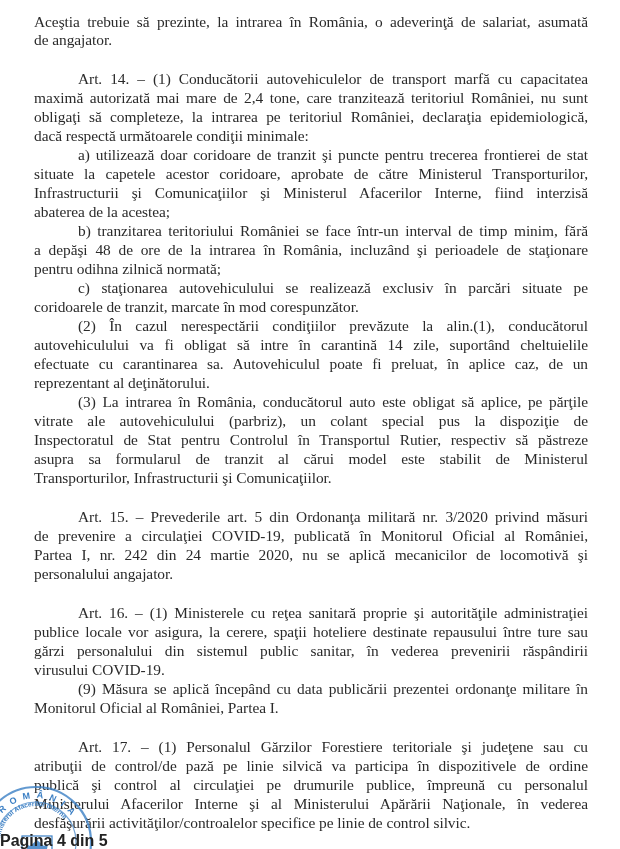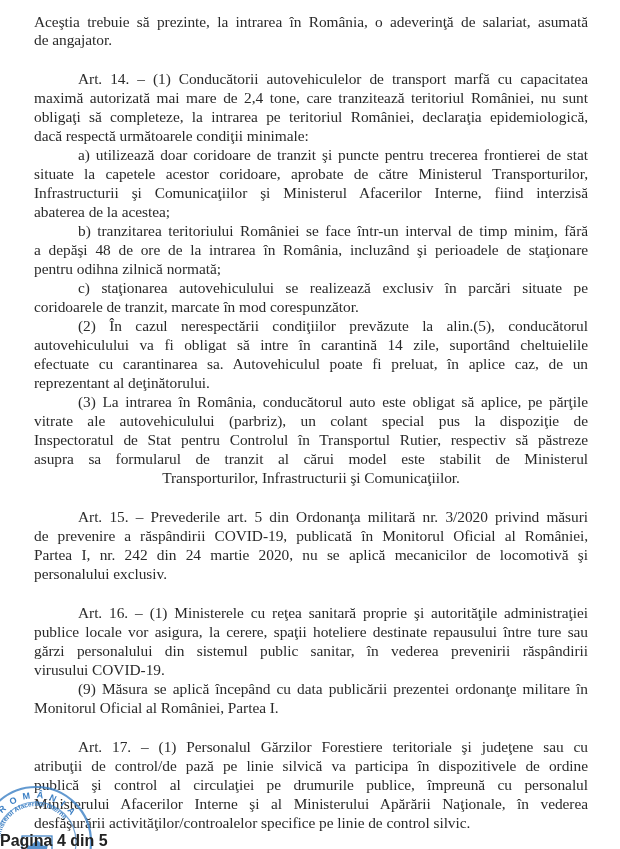--- a/index.html
+++ b/index.html
@@ -40,33 +40,33 @@
       <div class="line" style="top: 120px;"><span>dacă respectă următoarele condiţii minimale:</span></div>
       <div class="line justify indent" style="top: 139px;"><span>a) utilizează doar coridoare de tranzit şi puncte pentru trecerea frontierei de stat</span></div>
       <div class="line justify" style="top: 158px;"><span>situate la capetele acestor coridoare, aprobate de către Ministerul Transporturilor,</span></div>
       <div class="line justify" style="top: 177px;"><span>Infrastructurii şi Comunicaţiilor şi Ministerul Afacerilor Interne, fiind interzisă</span></div>
       <div class="line" style="top: 196px;"><span>abaterea de la acestea;</span></div>
       <div class="line justify indent" style="top: 215px;"><span>b) tranzitarea teritoriului României se face într-un interval de timp minim, fără</span></div>
       <div class="line justify" style="top: 234px;"><span>a depăşi 48 de ore de la intrarea în România, incluzând şi perioadele de staţionare</span></div>
       <div class="line" style="top: 253px;"><span>pentru odihna zilnică normată;</span></div>
       <div class="line justify indent" style="top: 272px;"><span>c) staţionarea autovehiculului se realizează exclusiv în parcări situate pe</span></div>
       <div class="line" style="top: 291px;"><span>coridoarele de tranzit, marcate în mod corespunzător.</span></div>
-      <div class="line justify indent" style="top: 310px;"><span>(2) În cazul nerespectării condiţiilor prevăzute la alin.(5), conducătorul</span></div>
+      <div class="line justify indent" style="top: 310px;"><span>(2) În cazul nerespectării condiţiilor prevăzute la alin.(1), conducătorul</span></div>
       <div class="line justify" style="top: 329px;"><span>autovehiculului va fi obligat să intre în carantină 14 zile, suportând cheltuielile</span></div>
       <div class="line justify" style="top: 348px;"><span>efectuate cu carantinarea sa. Autovehiculul poate fi preluat, în aplice caz, de un</span></div>
       <div class="line" style="top: 367px;"><span>reprezentant al deţinătorului.</span></div>
       <div class="line justify indent" style="top: 386px;"><span>(3) La intrarea în România, conducătorul auto este obligat să aplice, pe părţile</span></div>
       <div class="line justify" style="top: 405px;"><span>vitrate ale autovehiculului (parbriz), un colant special pus la dispoziţie de</span></div>
       <div class="line justify" style="top: 424px;"><span>Inspectoratul de Stat pentru Controlul în Transportul Rutier, respectiv să păstreze</span></div>
       <div class="line justify" style="top: 443px;"><span>asupra sa formularul de tranzit al cărui model este stabilit de Ministerul</span></div>
-      <div class="line" style="top: 462px; text-align: center;"><span>Transporturilor, Infrastructurii şi Comunicaţiilor.</span></div>
+      <div class="line" style="top: 462px;"><span>Transporturilor, Infrastructurii şi Comunicaţiilor.</span></div>
       <div class="line justify indent" style="top: 501px;"><b>Art. 15.</b><span> – Prevederile art. 5 din Ordonanţa militară nr. 3/2020 privind măsuri</span></div>
-      <div class="line justify" style="top: 520px;"><span>de prevenire a răspândirii COVID-19, publicată în Monitorul Oficial al României,</span></div>
+      <div class="line justify" style="top: 520px;"><span>de prevenire a circulaţiei COVID-19, publicată în Monitorul Oficial al României,</span></div>
       <div class="line justify" style="top: 539px;"><span>Partea I, nr. 242 din 24 martie 2020, nu se aplică mecanicilor de locomotivă şi</span></div>
-      <div class="line" style="top: 558px;"><span>personalului exclusiv.</span></div>
+      <div class="line" style="top: 558px;"><span>personalului angajator.</span></div>
       <div class="line justify indent" style="top: 597px;"><b>Art. 16.</b><span> – (1) Ministerele cu reţea sanitară proprie şi autorităţile administraţiei</span></div>
       <div class="line justify" style="top: 616px;"><span>publice locale vor asigura, la cerere, spaţii hoteliere destinate repausului între ture sau</span></div>
       <div class="line justify" style="top: 635px;"><span>gărzi personalului din sistemul public sanitar, în vederea prevenirii răspândirii</span></div>
       <div class="line" style="top: 654px;"><span>virusului COVID-19.</span></div>
       <div class="line justify indent" style="top: 673px;"><span>(9) Măsura se aplică începând cu data publicării prezentei ordonanţe militare în</span></div>
       <div class="line" style="top: 692px;"><span>Monitorul Oficial al României, Partea I.</span></div>
       <div class="line justify indent" style="top: 731px;"><b>Art. 17.</b><span> – (1) Personalul Gărzilor Forestiere teritoriale şi judeţene sau cu</span></div>
       <div class="line justify" style="top: 750px;"><span>atribuţii de control/de pază pe linie silvică va participa în dispozitivele de ordine</span></div>
       <div class="line justify" style="top: 769px;"><span>publică şi control al circulaţiei pe drumurile publice, împreună cu personalul</span></div>
       <div class="line justify" style="top: 788px;"><span>Ministerului Afacerilor Interne şi al Ministerului Apărării Naţionale, în vederea</span></div>

